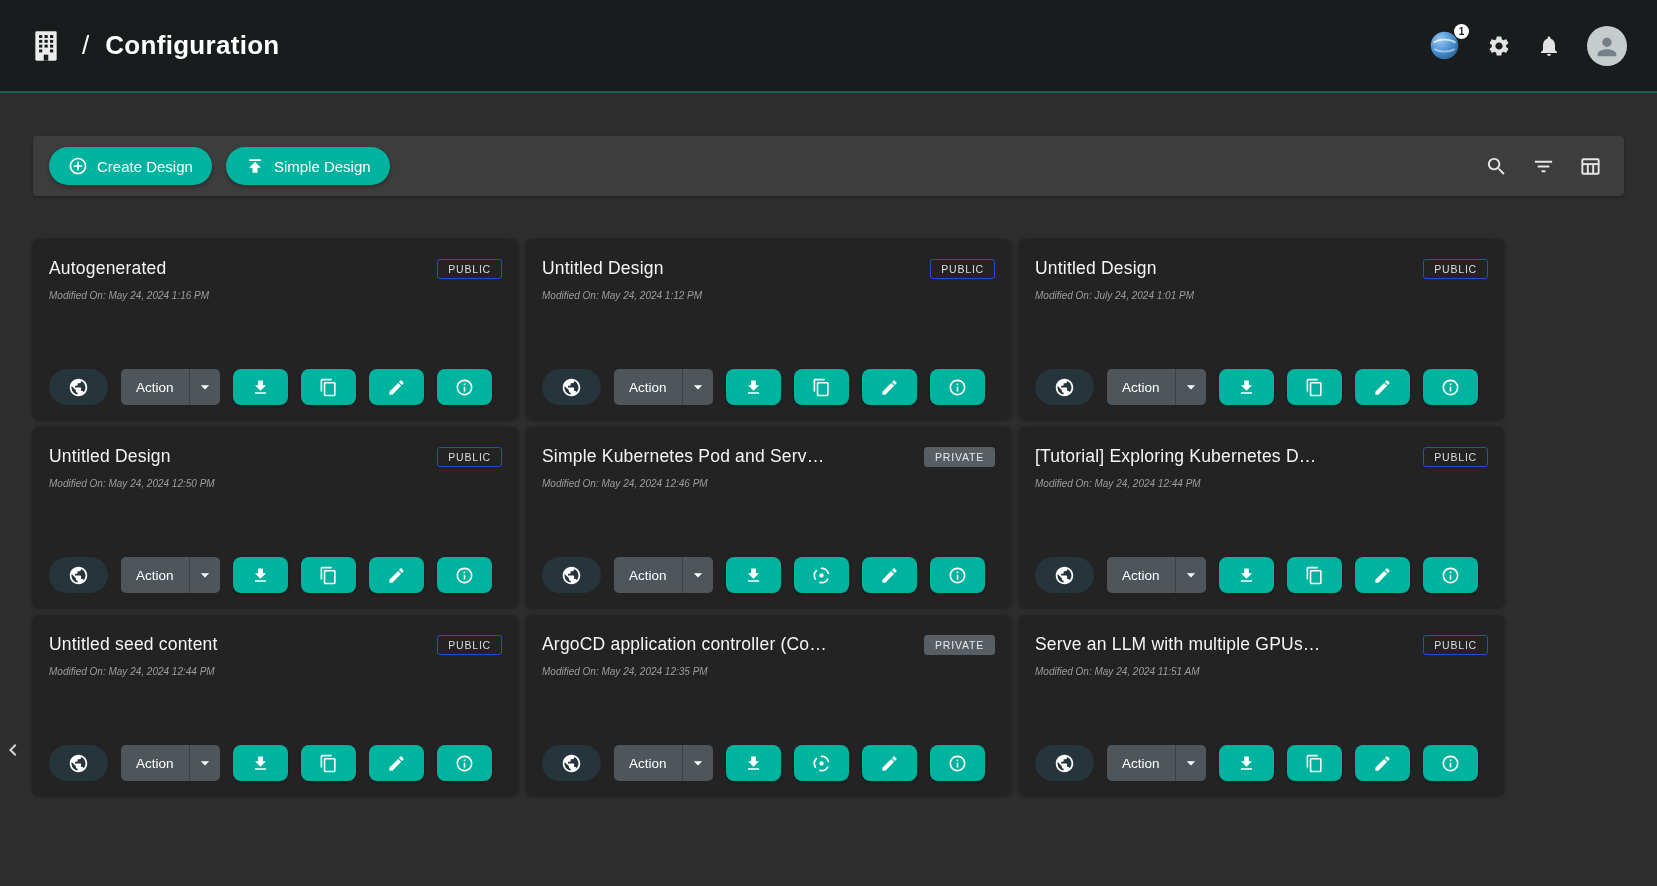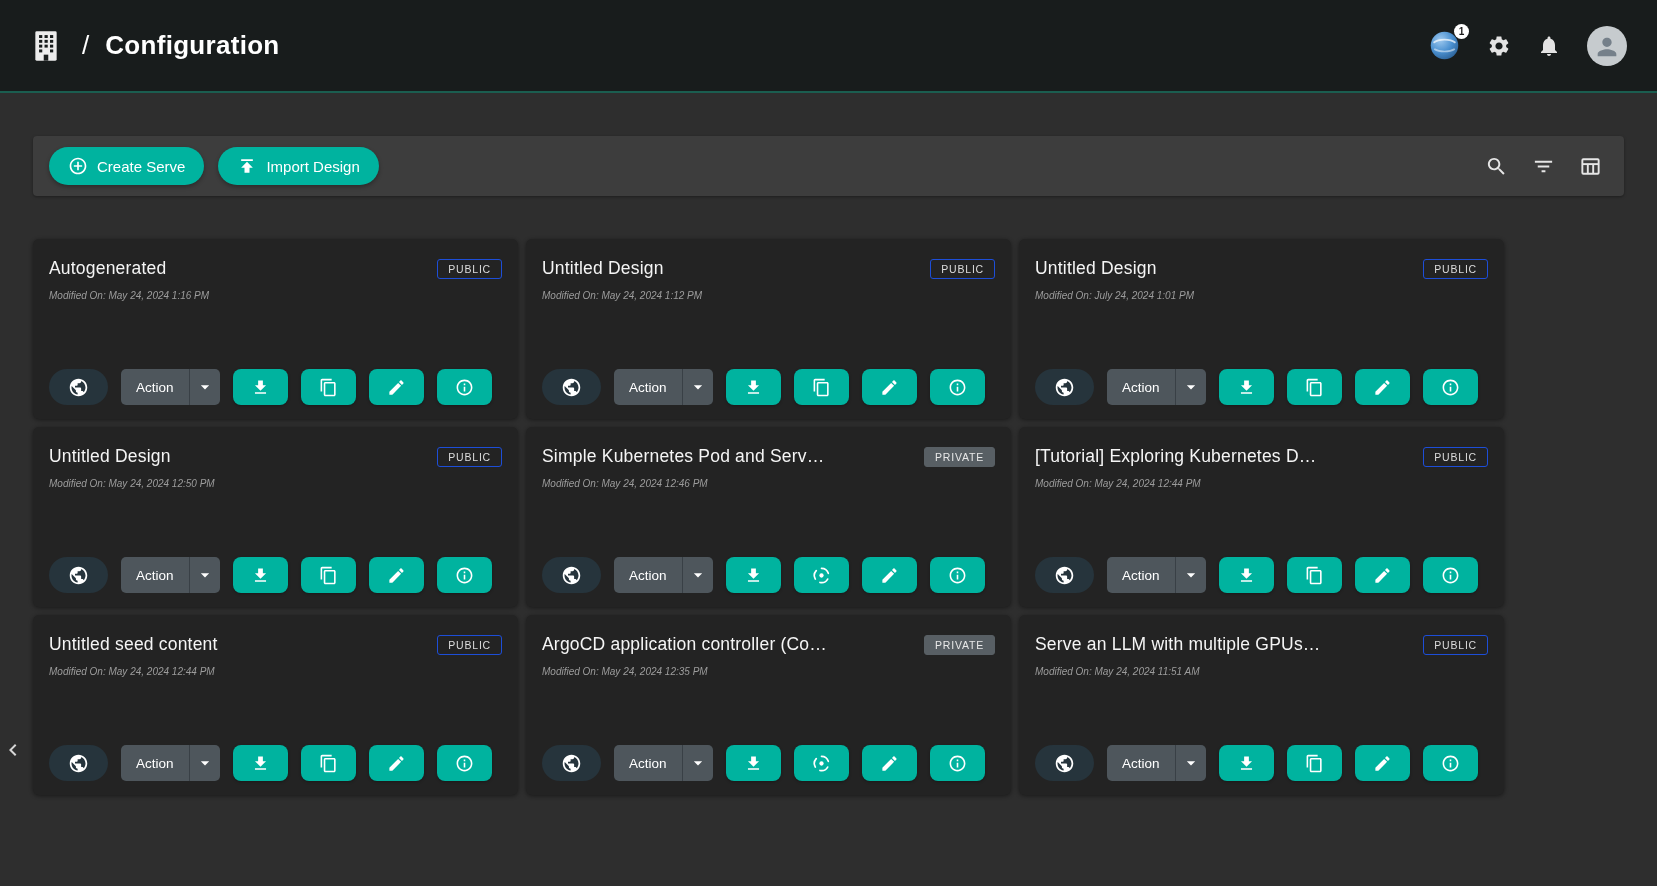--- a/index.html
+++ b/index.html
@@ -200,29 +200,29 @@
 </div>
 
 <div class="toolbar">
   <div class="toolbar-left">
     <button class="btn-pill">
       <span class="bicon">
         <svg viewBox="0 0 24 24">
             <path d="M13 7h-2v4H7v2h4v4h2v-4h4v-2h-4V7zm-1-5C6.48 2 2 6.48 2 12s4.48 10 10 10 10-4.48 10-10S17.52 2 12 2zm0 18c-4.41 0-8-3.59-8-8s3.59-8 8-8 8 3.59 8 8-3.59 8-8 8z"></path>
           </svg>
       </span>
-      <span>Create Serve</span>
+      <span>Create Design</span>
     </button>
     <button class="btn-pill">
       <span class="bicon">
         <svg viewBox="0 0 24 24">
             <path d="M5 4v2h14V4H5zm0 10h4v6h6v-6h4l-7-7-7 7z"></path>
           </svg>
       </span>
-      <span>Import Design</span>
+      <span>Simple Design</span>
     </button>
   </div>
   <div class="toolbar-right">
     <span class="ticon">
       <svg viewBox="0 0 24 24">
           <path d="M15.5 14h-.79l-.28-.27C15.41 12.59 16 11.11 16 9.5 16 5.91 13.09 3 9.5 3S3 5.91 3 9.5 5.91 16 9.5 16c1.61 0 3.09-.59 4.23-1.57l.27.28v.79l5 4.99L20.49 19l-4.99-5zm-6 0C7.01 14 5 11.99 5 9.5S7.01 5 9.5 5 14 7.01 14 9.5 11.99 14 9.5 14z"></path>
         </svg>
     </span>
     <span class="ticon">
       <svg viewBox="0 0 24 24">

